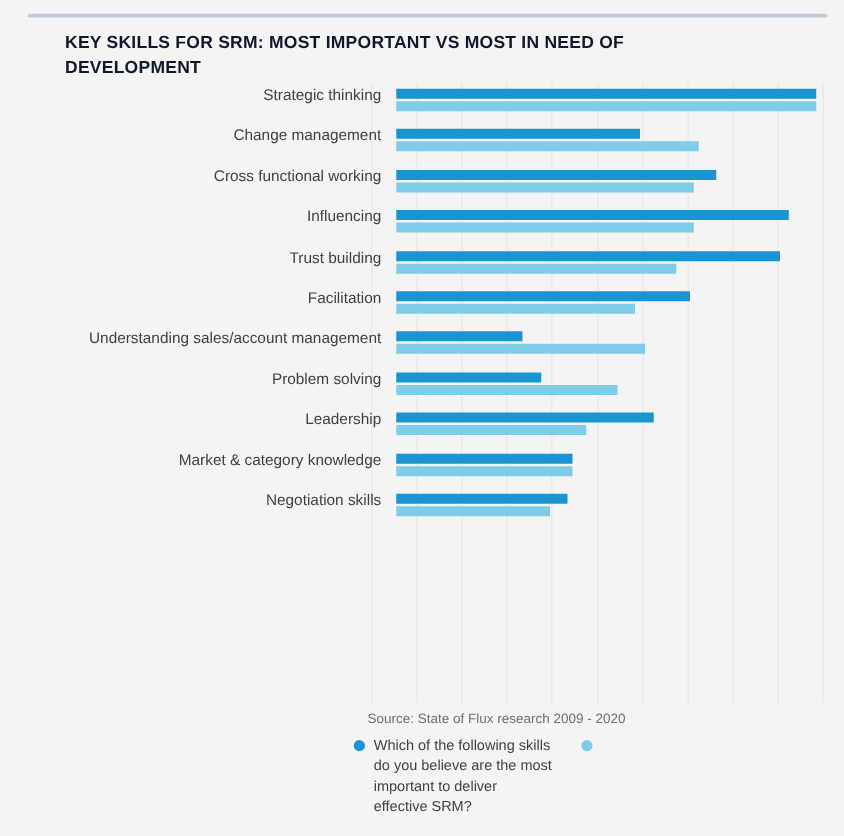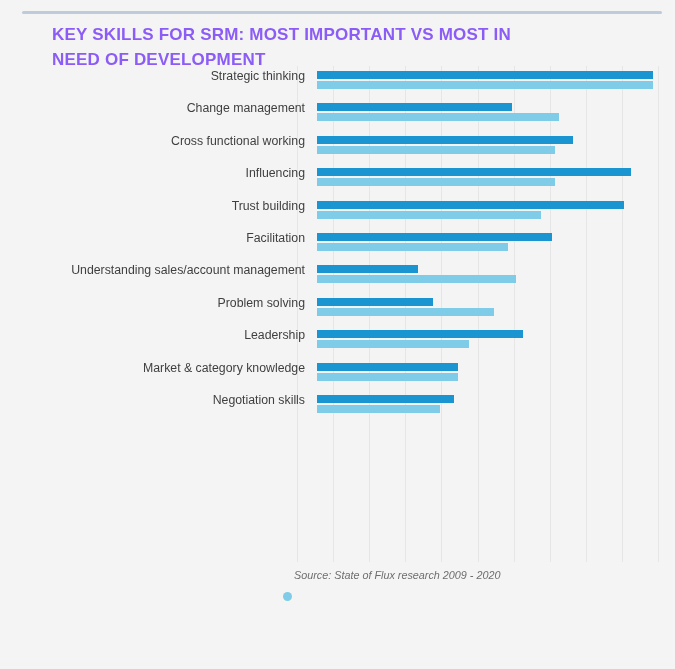--- a/index.html
+++ b/index.html
@@ -21,25 +21,25 @@
     width: 640px;
     height: 3px;
     background: #bdcbdb;
     border-radius: 2px;
   }
   #chart-title {
     position: absolute;
     left: 52px;
     top: 23px;
     width: 470px;
-    font-size: 17px;
+    font-size: 14px;
     font-weight: bold;
     line-height: 1.45;
     letter-spacing: 0.2px;
-    color: #8b5cf6;
+    color: #0f172a;
     text-transform: uppercase;
   }
   #plot-wrap {
     position: absolute;
     left: 0;
     top: 66px;
     width: 675px;
     height: 498px;
   }
   #grid-layer {
@@ -94,21 +94,20 @@
   }
   .bar.secondary {
     top: 15px;
     background: #7fcce8;
   }
   #source-note {
     position: absolute;
     left: 294px;
     top: 569px;
     font-size: 10.8px;
-    font-style: italic;
     color: #6e6e6e;
   }
   #legend {
     position: absolute;
     left: 283px;
     top: 589px;
     width: 370px;
     display: flex;
     gap: 22px;
   }
@@ -230,15 +229,19 @@
           <div class="bar secondary" style="width: 122.74px; background: rgb(127, 204, 232);"></div>
         </div>
       </div>
     </div>
 </div>
 
 <div id="source-note">Source: State of Flux research 2009 - 2020</div>
 
 <div id="legend">
   <div class="legend-item">
+    <span class="legend-dot" id="dot0" style="background: rgb(27, 149, 209);"></span>
+    <span class="legend-text">Which of the following skills do you believe are the most important to deliver effective SRM?</span>
+  </div>
+  <div class="legend-item">
     <span class="legend-dot" id="dot1" style="background: rgb(127, 204, 232);"></span>
   </div>
 </div>
 
 </body></html>

